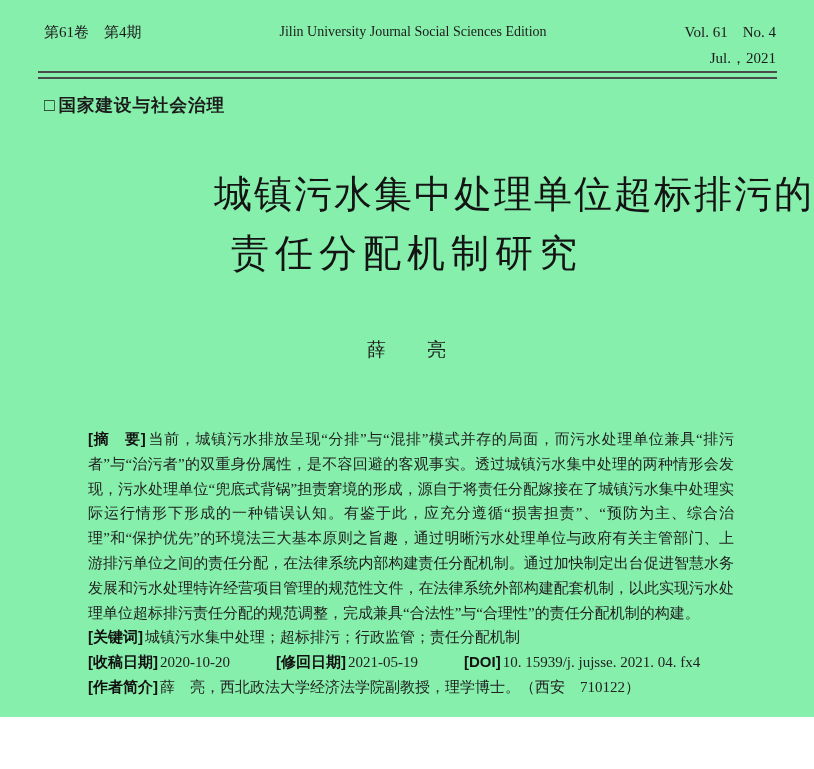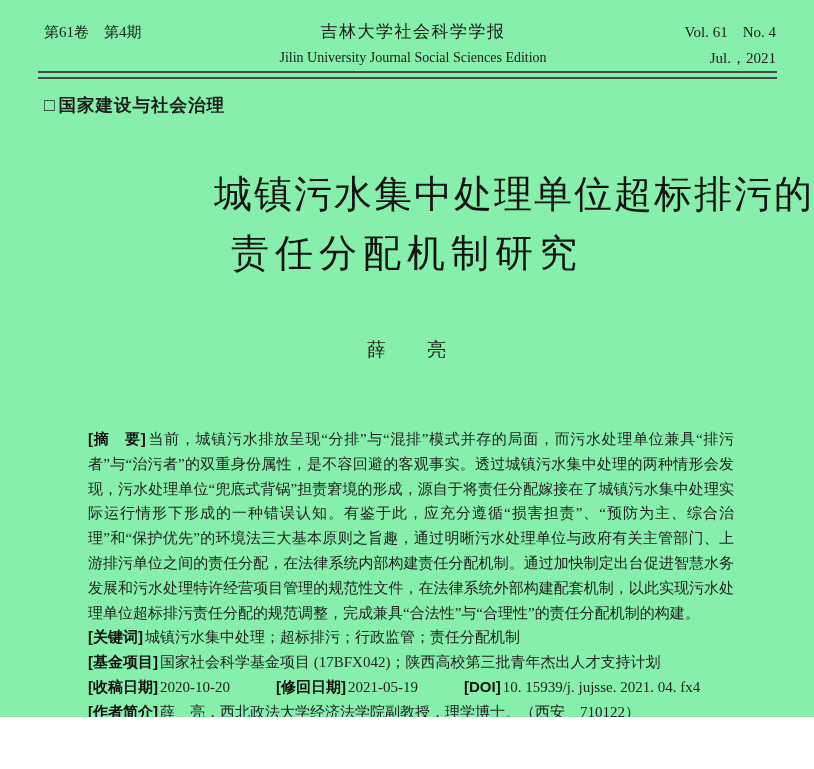--- a/index.html
+++ b/index.html
@@ -72,21 +72,20 @@
 </head>
 <body>
 
 <div class="page">
 
   <div class="jheader">
     <div class="col jh-left">
       <div class="l1">第61卷　第4期</div>
     </div>
     <div class="col jh-center">
-      <div class="cn">吉林大学社会科学学报</div>
       <div class="en">Jilin University Journal Social Sciences Edition</div>
     </div>
     <div class="col jh-right">
       <div class="l1">Vol. 61　No. 4</div>
       <div class="l2">Jul.，2021</div>
     </div>
   </div>
 
   <div class="rule-double"></div>
 
@@ -100,21 +99,20 @@
     <div class="t2">责任分配机制研究</div>
   </div>
 
   <div class="art-author">薛　　亮</div>
 
   <div class="meta">
     <p class="just"><span class="lbl">[摘　要]</span><span>当前，城镇污水排放呈现“分排”与“混排”模式并存的局面，而污水处理单位兼具“排污者”与“治污者”的双重身份属性，是不容回避的客观事实。透过城镇污水集中处理的两种情形会发现，污水处理单位“兜底式背锅”担责窘境的形成，源自于将责任分配嫁接在了城镇污水集中处理实际运行情形下形成的一种错误认知。有鉴于此，应充分遵循“损害担责”、“预防为主、综合治理”和“保护优先”的环境法三大基本原则之旨趣，通过明晰污水处理单位与政府有关主管部门、上游排污单位之间的责任分配，在法律系统内部构建责任分配机制。通过加快制定出台促进智慧水务发展和污水处理特许经营项目管理的规范性文件，在法律系统外部构建配套机制，以此实现污水处理单位超标排污责任分配的规范调整，完成兼具“合法性”与“合理性”的责任分配机制的构建。</span></p>
 
     <p><span class="lbl">[关键词]</span><span>城镇污水集中处理；超标排污；行政监管；责任分配机制</span></p>
 
-    <p><span class="lbl">[基金项目]</span><span>国家社会科学基金项目 (17BFX042)；陕西高校第三批青年杰出人才支持计划</span></p>
 
     <p class="dates"><span class="lbl">[收稿日期]</span><span class="val">2020-10-20</span><span class="lbl gap">[修回日期]</span><span class="val">2021-05-19</span><span class="lbl gap">[DOI]</span><span class="val">10. 15939/j. jujsse. 2021. 04. fx4</span></p>
 
     <p><span class="lbl">[作者简介]</span><span>薛　亮，西北政法大学经济法学院副教授，理学博士。（西安　710122）</span></p>
   </div>
 
   <div class="rule-bottom"></div>
 
 </div>
 

